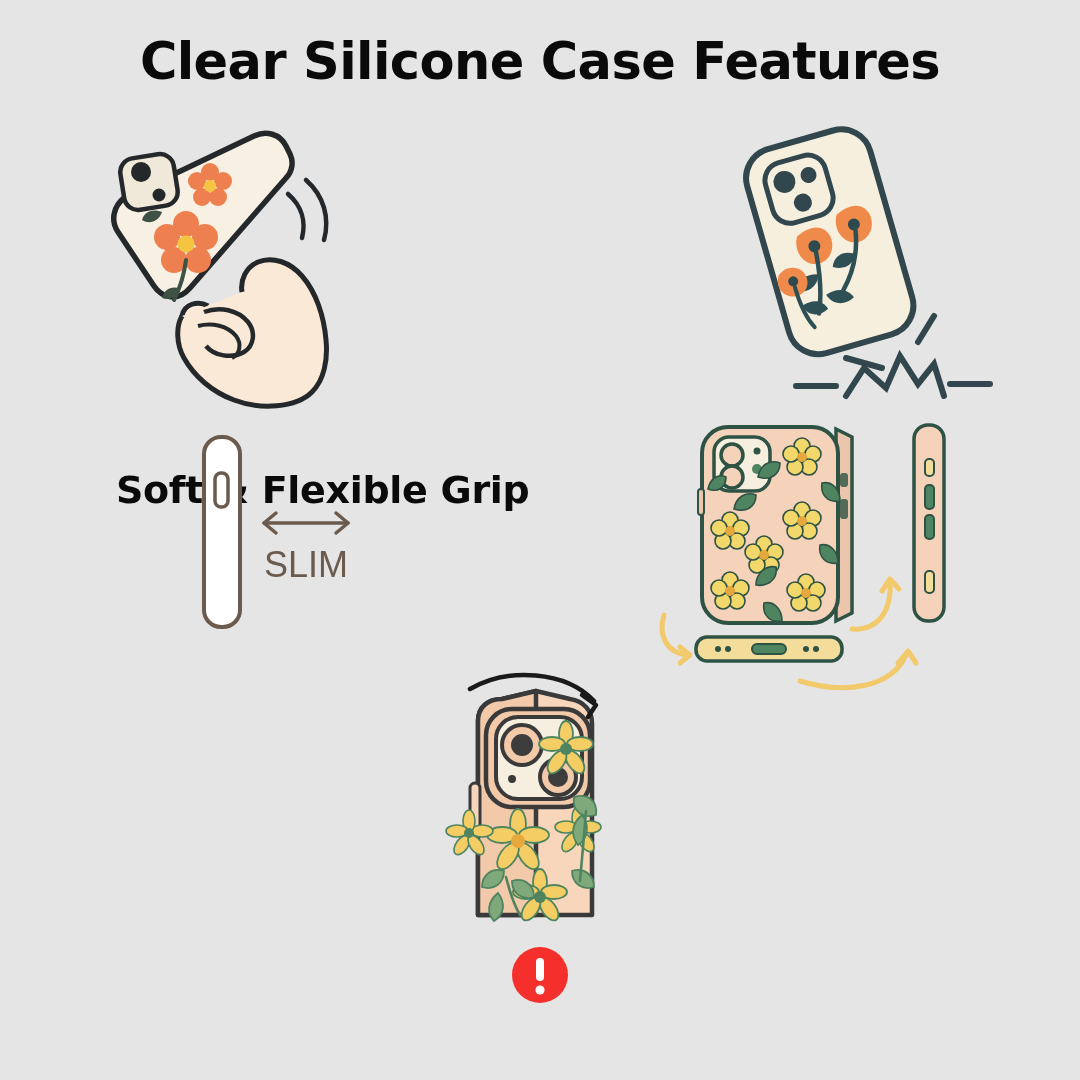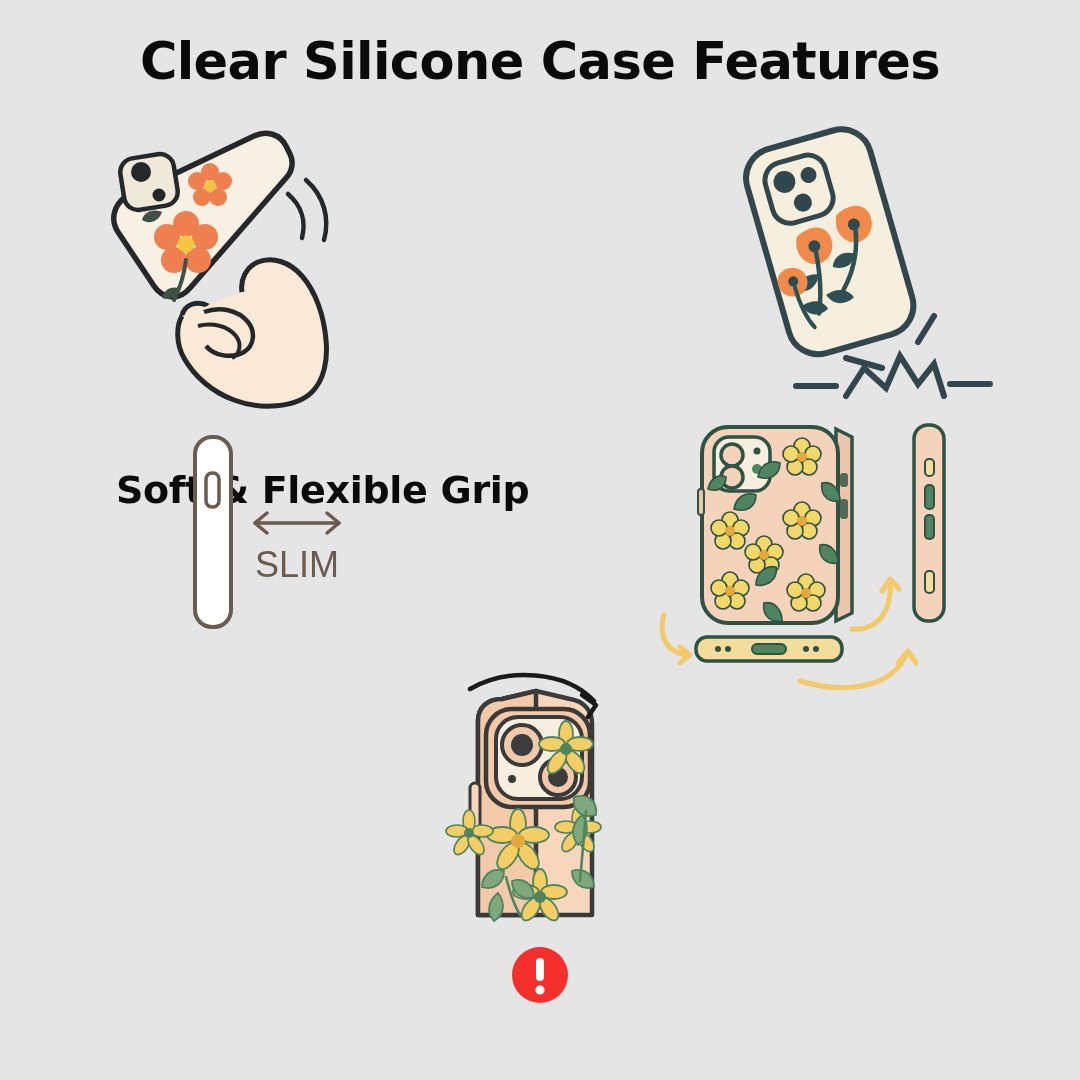--- a/index.html
+++ b/index.html
@@ -47,21 +47,21 @@
     font-size: 38px;
     font-weight: 700;
     color: #0a0a0a;
     letter-spacing: -0.3px;
     font-family: "DejaVu Sans", sans-serif;
     white-space: nowrap;
   }
 
   #feature-grip        { left: 58px;  top: 120px; width: 400px; height: 300px; }
   #feature-shock       { left: 650px; top: 120px; width: 360px; height: 300px; }
-  #feature-slim        { left: 71px;  top: 425px; width: 360px; height: 290px; }
+  #feature-slim        { left: 80px;  top: 425px; width: 360px; height: 290px; }
   #feature-ports       { left: 640px; top: 415px; width: 400px; height: 300px; }
   #feature-raised      { left: 330px; top: 665px; width: 420px; height: 270px; }
 
   #label-grip    { left: 58px;  top: 348px; width: 400px; }
   #label-slim    { left: 80px;  top: 650px; width: 360px; }
 
   
   #note-banner {
     position: absolute;
     left: 0;

